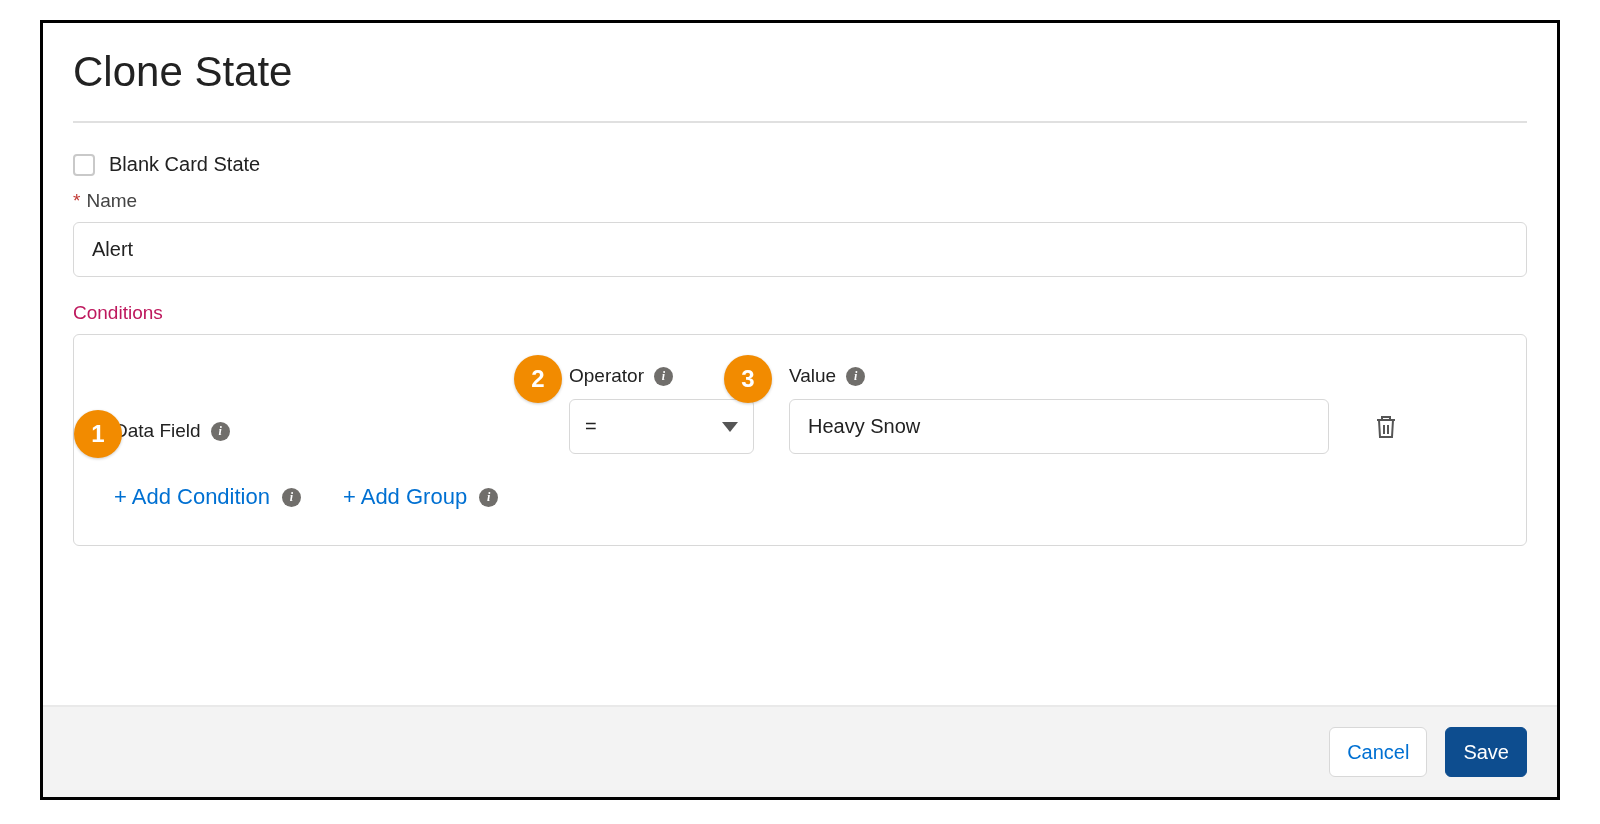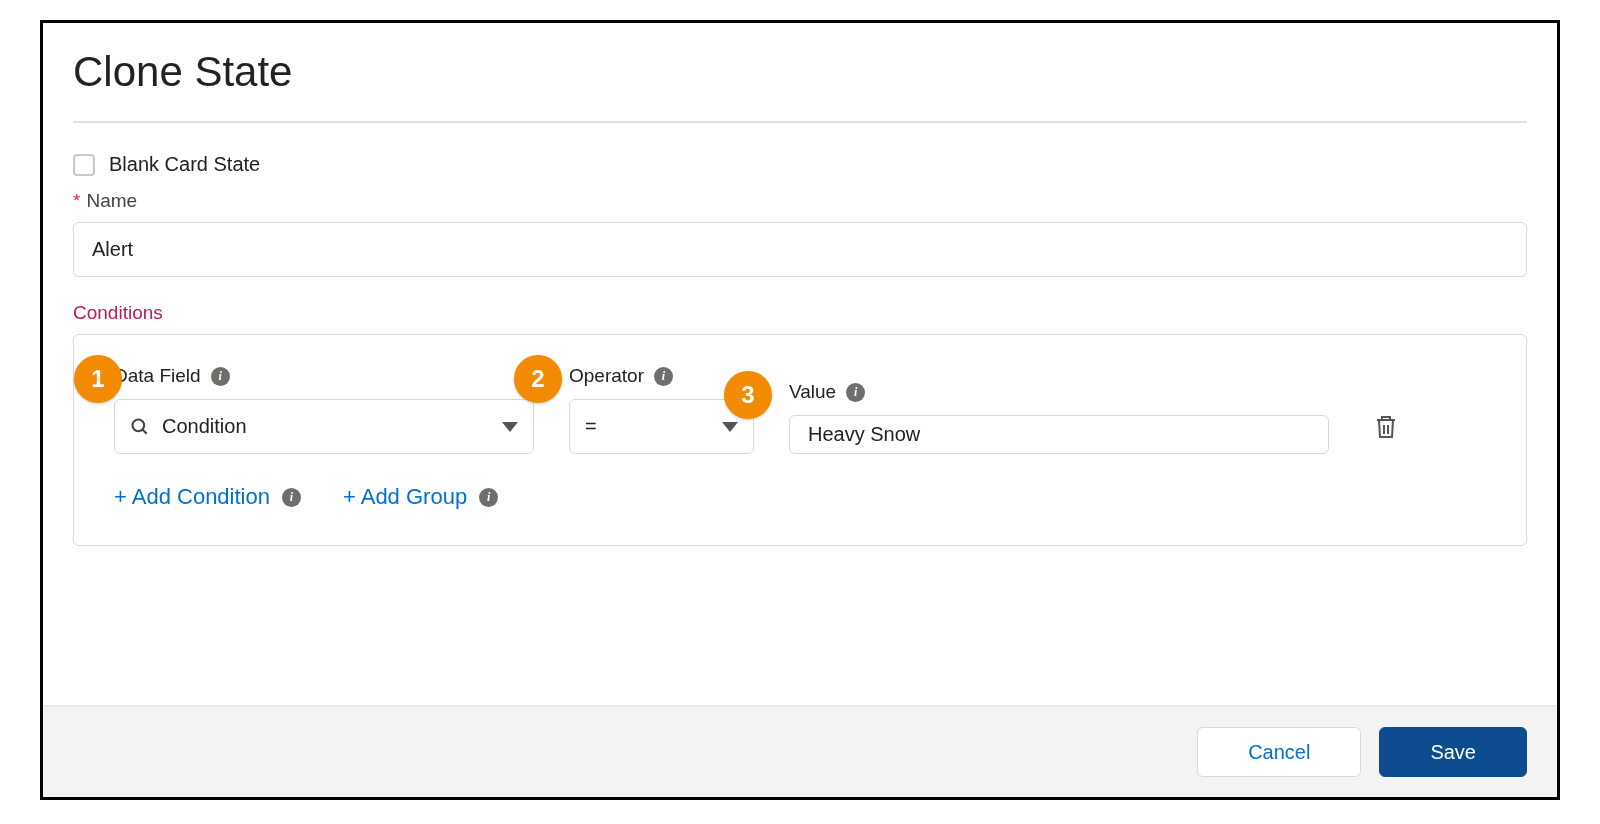--- a/index.html
+++ b/index.html
@@ -20,27 +20,27 @@
 .col { position: relative; }
 .col-label { font-size: 19px; color: #222; margin-bottom: 12px; display: flex; align-items: center; gap: 10px; }
 .info-icon { width: 19px; height: 19px; border-radius: 50%; background: #706e6b; color: #fff; display: inline-flex; align-items: center; justify-content: center; font-size: 12px; font-weight: bold; font-style: italic; font-family: Georgia, serif; }
 .combo { height: 55px; border: 1px solid #d8d8d8; border-radius: 6px; display: flex; align-items: center; padding: 0 15px; background: #fff; gap: 12px; cursor: pointer; }
 .combo .arrow { margin-left: auto; }
 .search-icon svg, .arrow svg, .trash svg { display: block; }
 .combo-text { font-size: 20px; color: #222; }
 .col.data-field { flex: 0 0 420px; }
 .col.data-field .combo { width: 420px; }
 .col.operator .combo { width: 185px; }
-.col.value .text-input-v { width: 540px; height: 39px; border: 1px solid #d8d8d8; border-radius: 6px; padding: 0 18px; font-size: 20px; color: #222; }
+.col.value .text-input-v { width: 540px; height: 55px; border: 1px solid #d8d8d8; border-radius: 6px; padding: 0 18px; font-size: 20px; color: #222; }
 .trash { margin-left: 10px; cursor: pointer; padding-bottom: 14px; }
 .actions-row { display: flex; align-items: center; gap: 12px; margin-top: 30px; }
 .link-btn { color: #0070d2; font-size: 22px; background: none; border: none; cursor: pointer; padding: 0; }
 .actions-row .group { margin-left: 30px; }
 .footer { background: #f3f3f3; padding: 20px 30px; display: flex; justify-content: flex-end; gap: 18px; border-top: 2px solid #e9e9e9; }
-.btn { height: 50px; padding: 0 50px; font-size: 20px; border-radius: 6px; cursor: pointer; border: 1px solid; }
+.btn { height: 50px; padding: 0 17px; font-size: 20px; border-radius: 6px; cursor: pointer; border: 1px solid; }
 .btn-cancel { background: #fff; color: #0070d2; border-color: #d8d8d8; }
 .btn-save { background: #0d4d8f; color: #fff; border-color: #0d4d8f; font-weight: 400; }
 .callout { position: absolute; width: 48px; height: 48px; border-radius: 50%; background: #f28b00; color: #fff; font-size: 24px; font-weight: 600; display: flex; align-items: center; justify-content: center; z-index: 10; box-shadow: 0 1px 3px rgba(0,0,0,0.2); }
 .callout.c1 { left: -40px; top: -10px; }
 .callout.c2 { left: -55px; top: -10px; }
 .callout.c3 { left: -65px; top: -10px; }
 </style>
 </head>
 <body>
 
@@ -62,34 +62,20 @@
 
     <div class="section-label">Conditions</div>
     <div class="conditions-box">
       <div class="condition-row">
 
         <div class="col data-field" style="position:relative">
           <div class="callout c1">1</div>
           <div class="col-label">
             <span>Data Field</span>
             <span class="info-icon">i</span>
-          </div>
-          <div class="combo">
-            <span class="search-icon">
-              <svg width="20" height="20" viewBox="0 0 24 24" fill="none" stroke="#444" stroke-width="2.5">
-                  <circle cx="10" cy="10" r="7"></circle>
-                  <line x1="20" y1="20" x2="15" y2="15"></line>
-                </svg>
-            </span>
-            <span class="combo-text">Condition</span>
-            <span class="arrow">
-              <svg width="16" height="10" viewBox="0 0 16 10">
-                  <polygon points="0,0 16,0 8,10" fill="#555"></polygon>
-                </svg>
-            </span>
           </div>
         </div>
 
         <div class="col operator" style="position:relative">
           <div class="callout c2">2</div>
           <div class="col-label">
             <span>Operator</span>
             <span class="info-icon">i</span>
           </div>
           <div class="combo">

